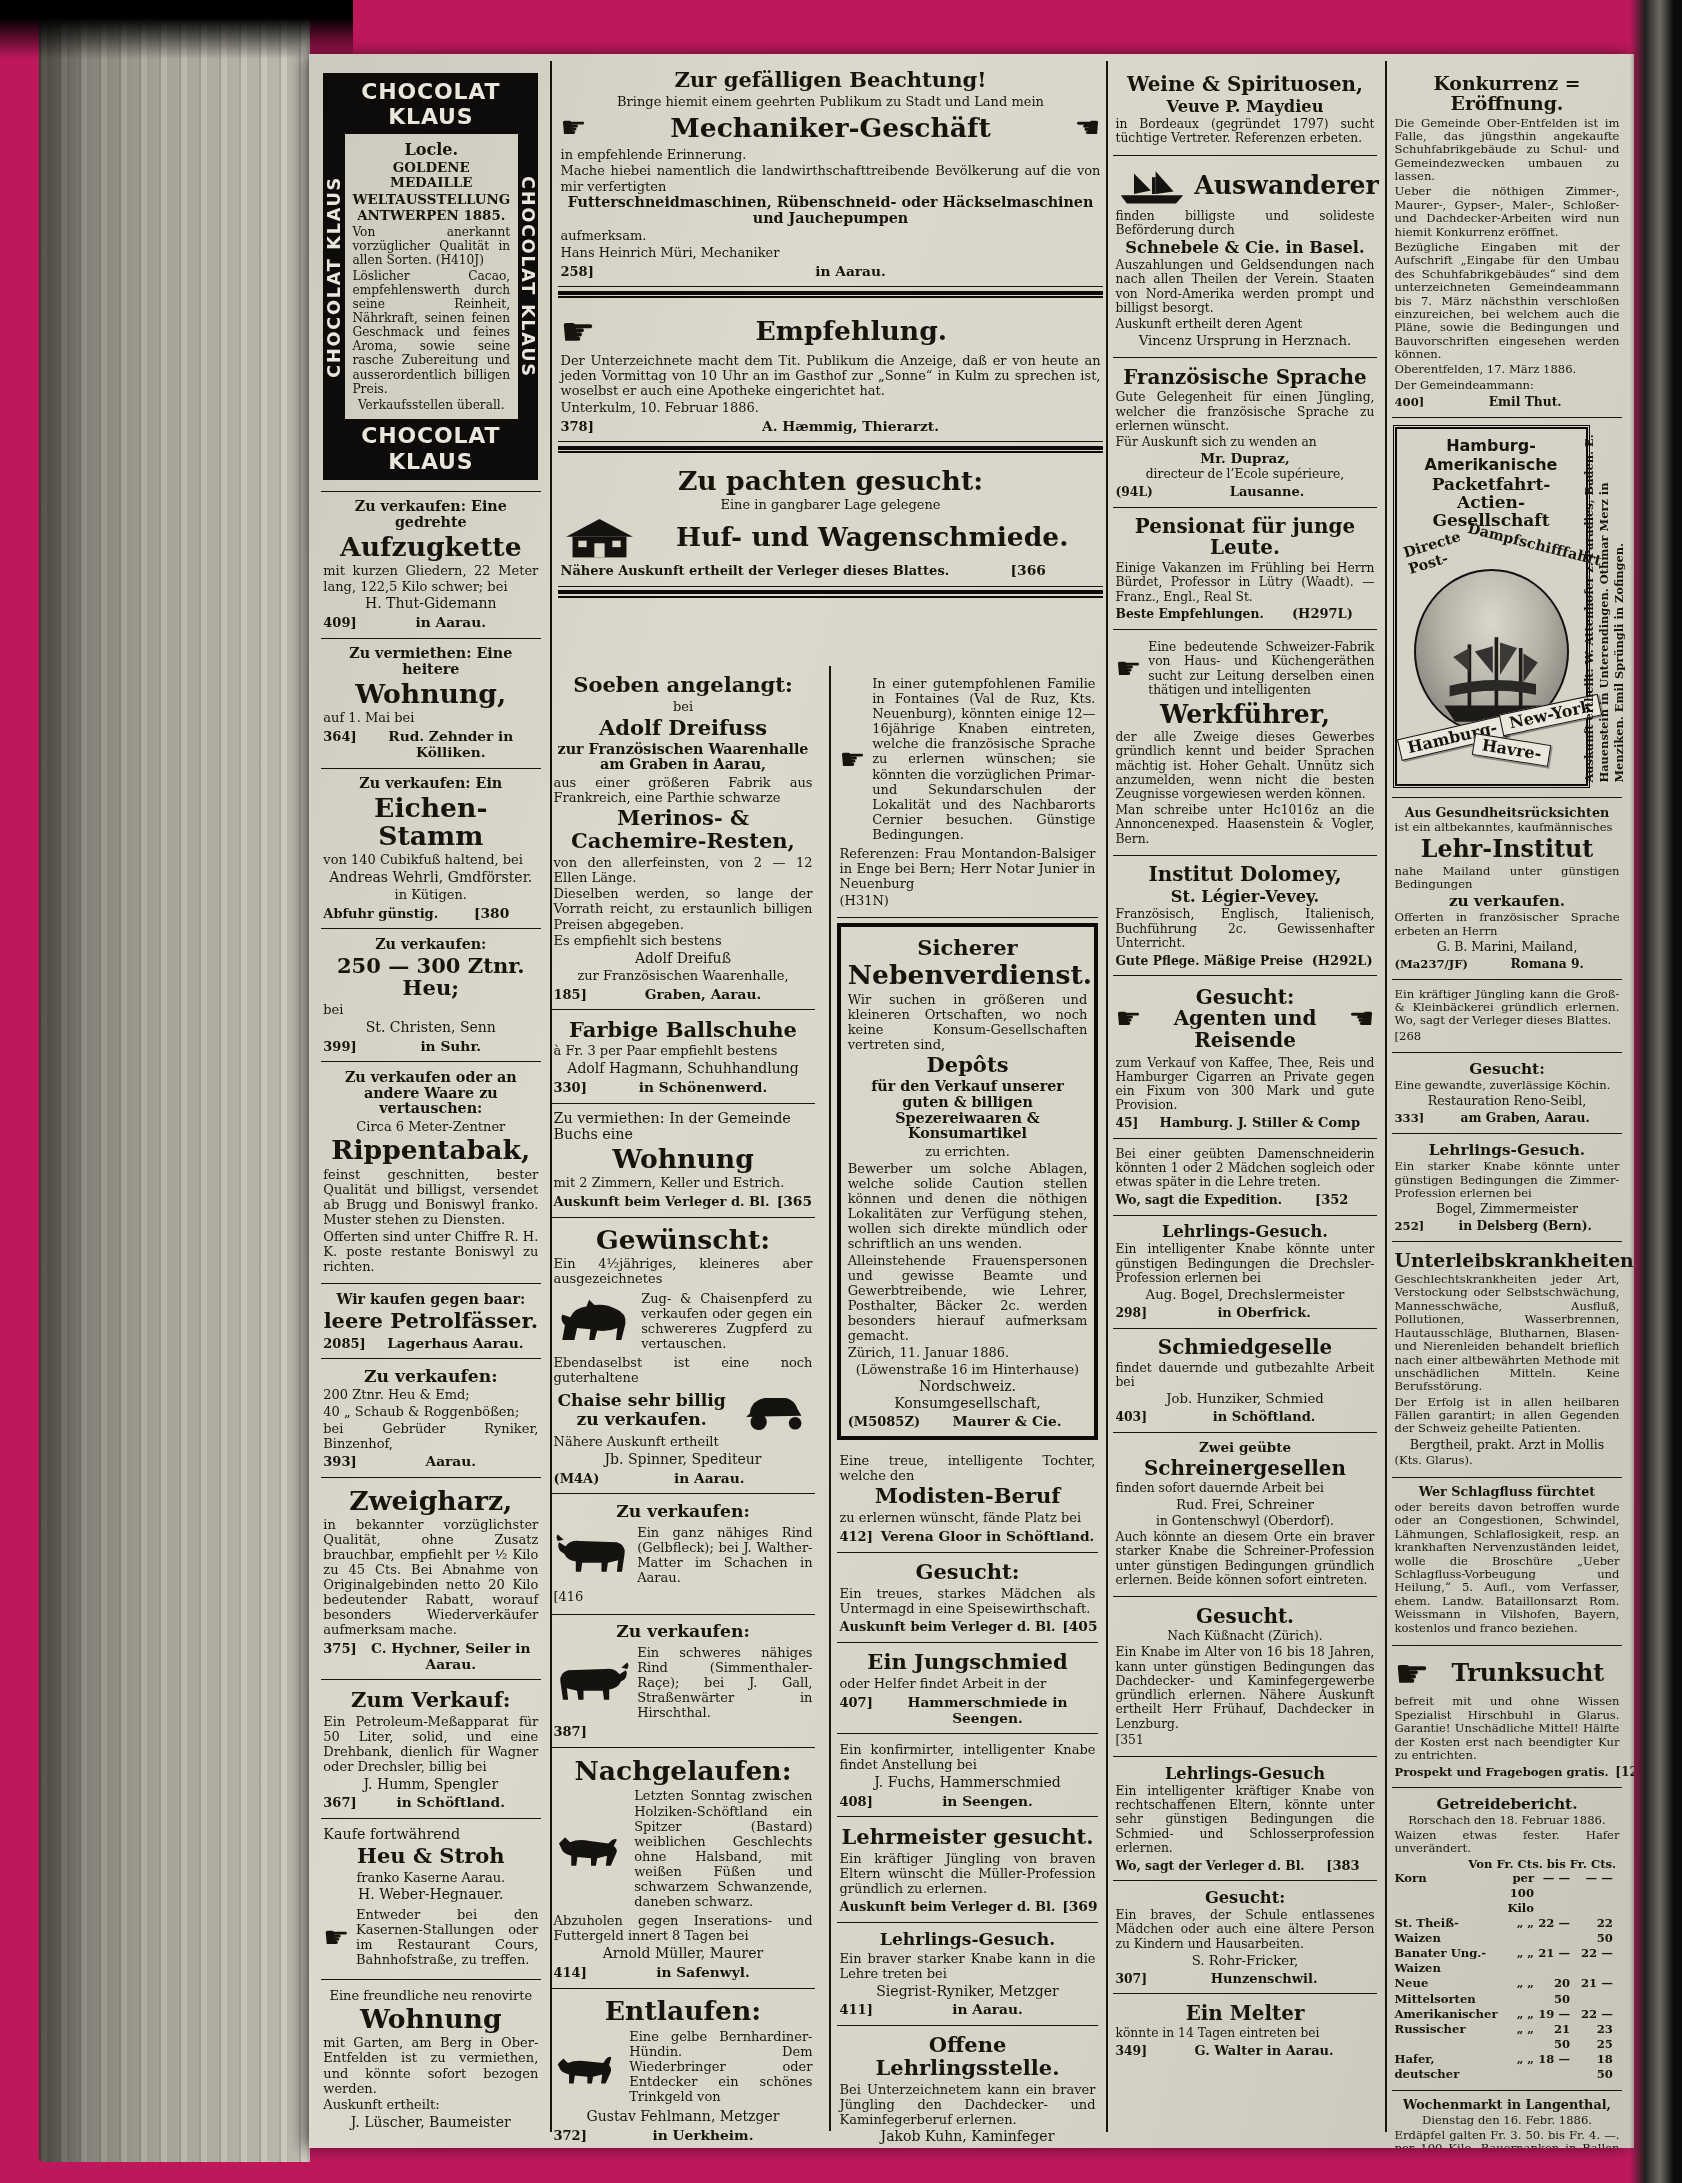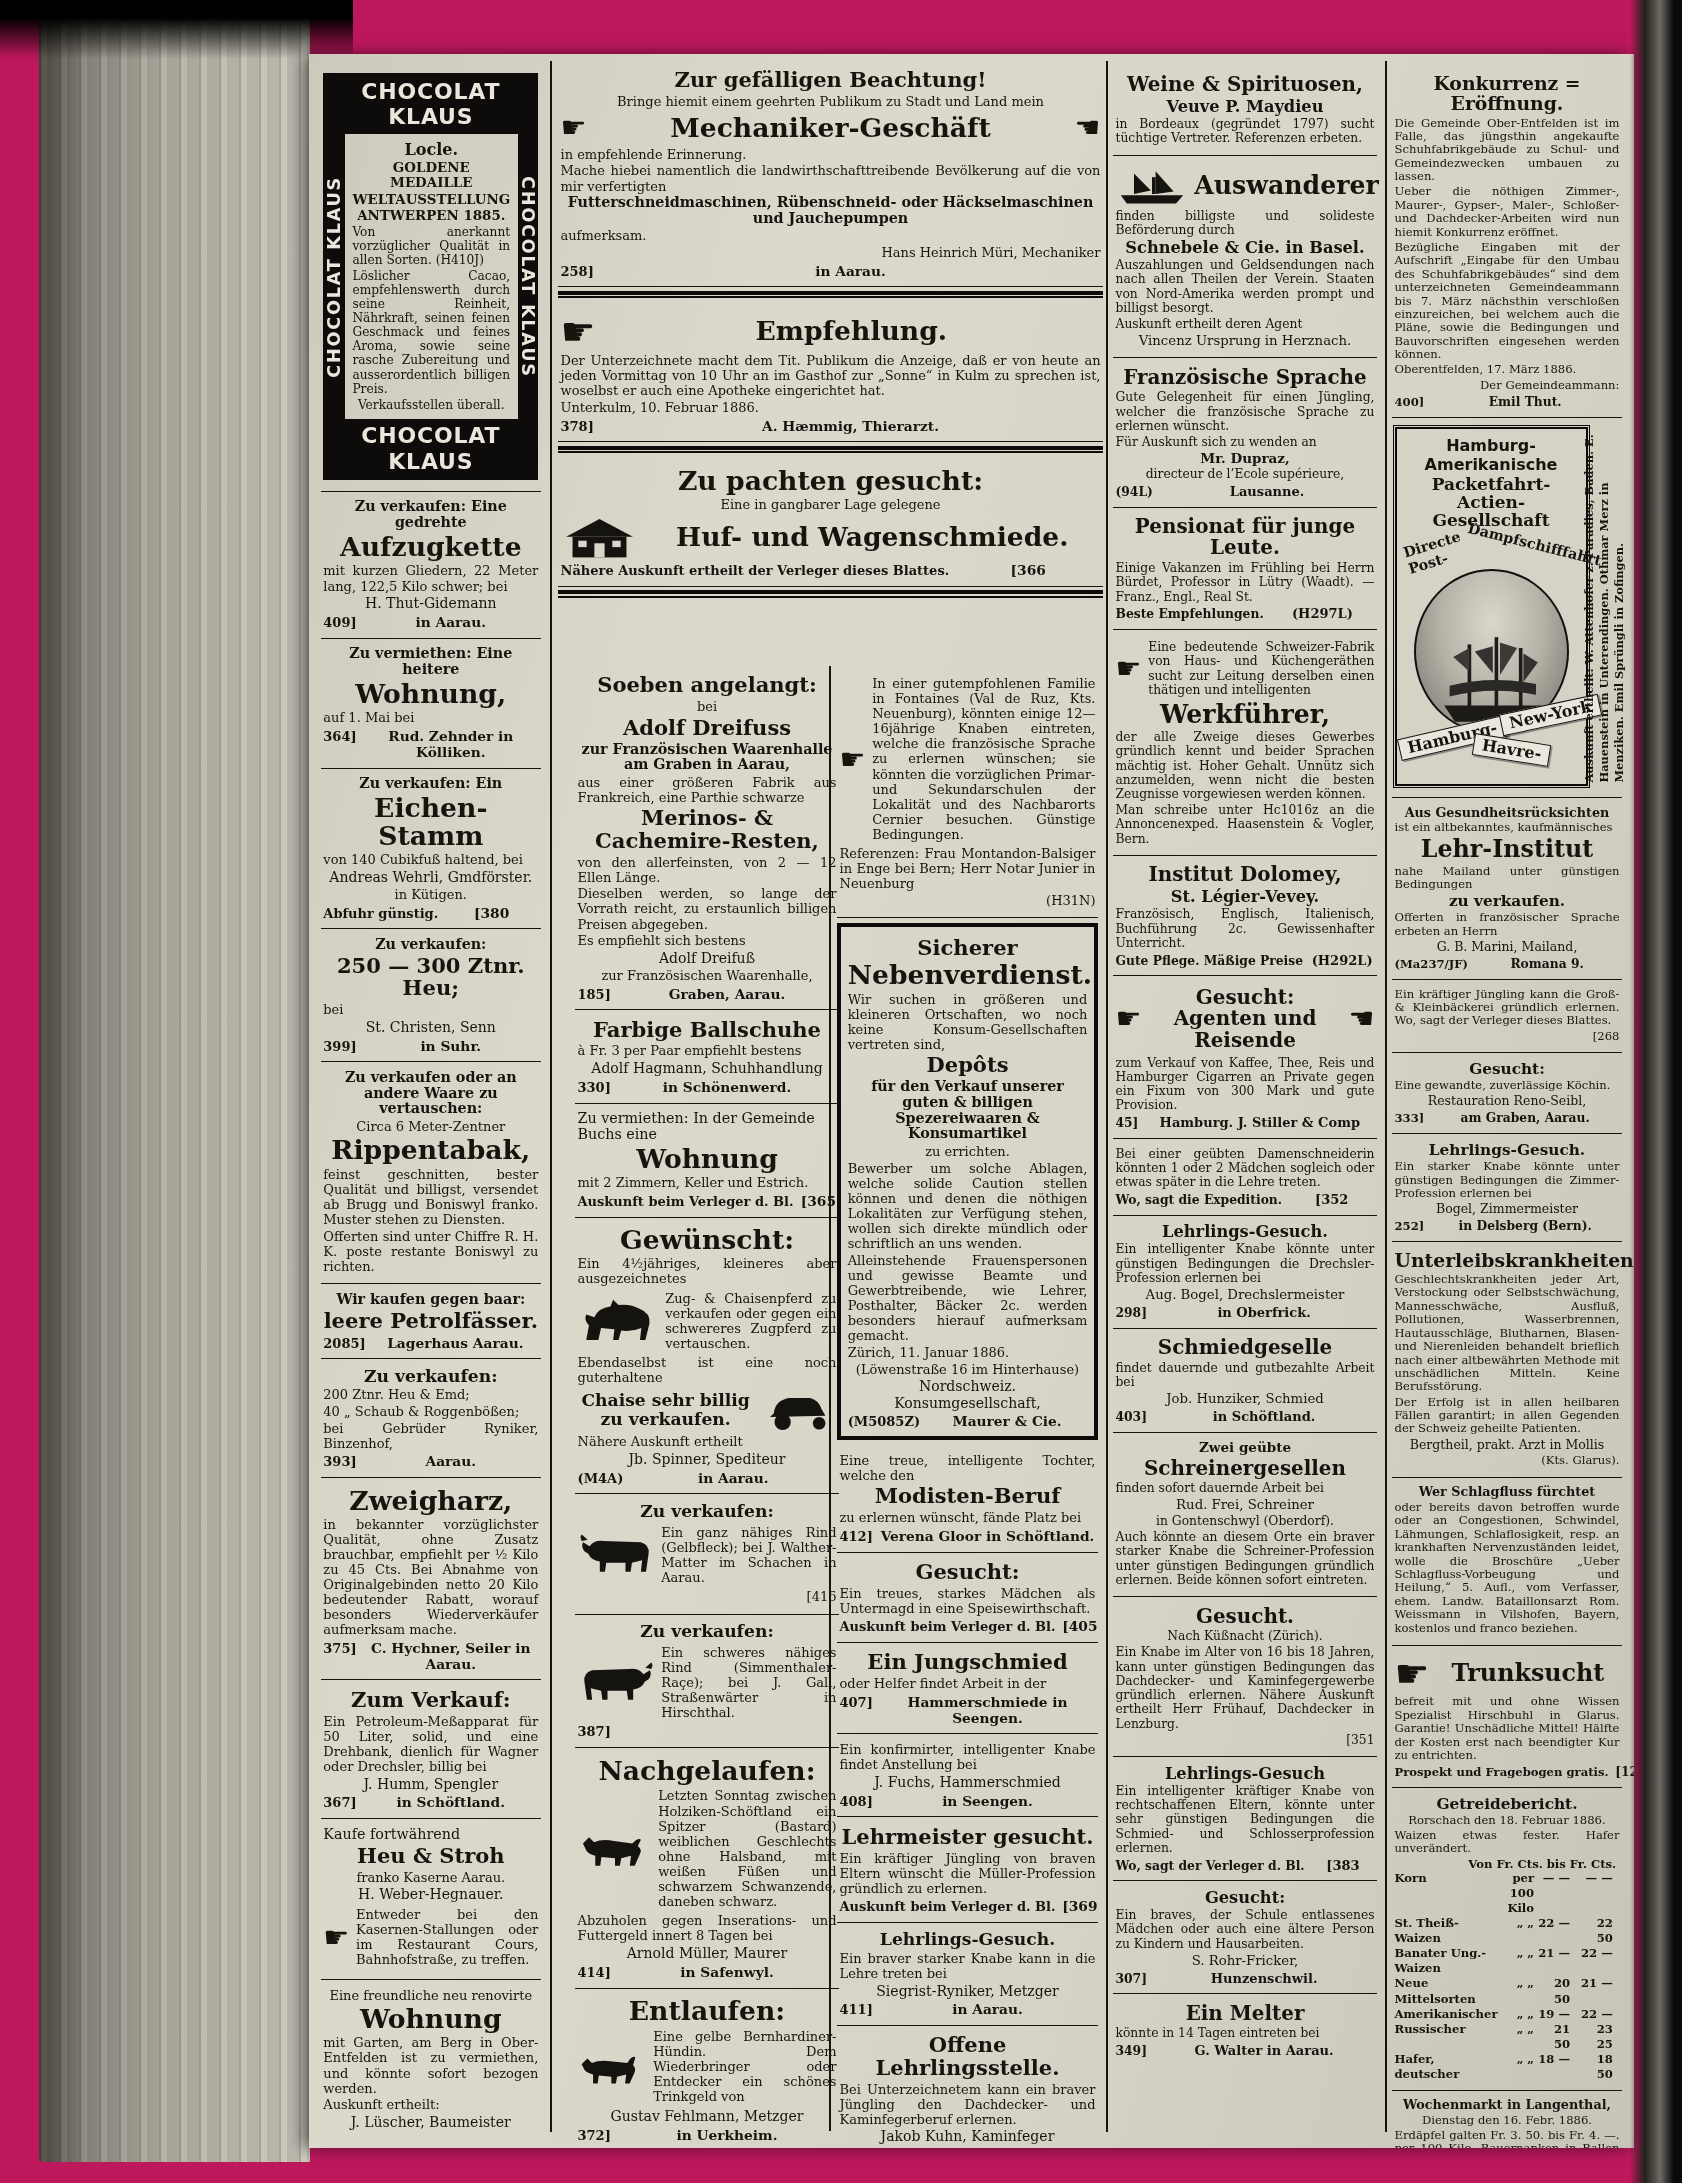--- a/index.html
+++ b/index.html
@@ -29,21 +29,21 @@
   .ad:last-child{border-bottom:none}
   .boxed{border:4.2px solid #0c0b09;padding:6.7px 6.7px;margin:5px 0}
   .sep{height:7.6px;border-top:4.2px solid #0c0b09;border-bottom:2.5px solid #0c0b09;margin:3.4px 0 5px}
   .b-h1{font-size:2.05em;font-weight:bold;text-align:center;line-height:1.04;margin:2.5px 0}
   .b-h2{font-size:1.62em;font-weight:bold;text-align:center;line-height:1.06;margin:2.5px 0}
   .b-h3{font-size:1.32em;font-weight:bold;text-align:center;line-height:1.08;margin:1.7px 0}
   .b-h4{font-size:1.1em;font-weight:bold;text-align:center;line-height:1.1;margin:1.7px 0}
   .b-h4l{font-size:1.1em;font-weight:normal;text-align:left;line-height:1.1;margin:1.7px 0}
   .b-p{text-align:justify;margin:1.7px 0}
   .b-pc{text-align:center;margin:1.7px 0}
-  .b-pr{text-align:right;margin:1.7px 0}
+  .b-pr{text-align:left;margin:1.7px 0}
   .b-sig{text-align:center;font-weight:normal;font-size:1.08em;margin:1.7px 0}
   .b-tag{display:flex;align-items:baseline;gap:6.7px;margin-top:2.5px}
   .tag-n{font-weight:bold;white-space:nowrap}
   .tag-t{flex:1;text-align:center;font-weight:bold;font-size:1.06em}
   .b-irow{display:flex;gap:6.7px;align-items:center;margin:2.5px 0}
   .b-irow.rev{flex-direction:row-reverse}
   .b-irow .txt{flex:1}
   .hand-ch{font-family:"DejaVu Sans","Liberation Sans",sans-serif;line-height:1;flex:0 0 auto}
   .hand-lg{font-size:39px}.hand-md{font-size:29px}
   .icon-svg{flex:0 0 auto}
@@ -262,21 +262,21 @@
             </span>
             <div class="b-h1 txt">Huf- und Wagenschmiede.</div>
           </div>
           <div class="b-tag">
             <span class="tag-n">Nähere Auskunft ertheilt der Verleger dieses Blattes.</span>
             <span class="tag-t">[366</span>
           </div>
         </div>
         <div class="sep"></div>
       </div>
-      <div class="col col-c2a" style="left: 266px; top: 612px; width: 264px;">
+      <div class="col col-c2a" style="left: 242px; top: 612px; width: 264px;">
         <div class="ad">
           <div class="b-h2">Soeben angelangt:</div>
           <div class="b-pc">bei</div>
           <div class="b-h2">Adolf Dreifuss</div>
           <div class="b-h4">zur Französischen Waarenhalle am Graben in Aarau,</div>
           <div class="b-p">aus einer größeren Fabrik aus Frankreich, eine Parthie schwarze</div>
           <div class="b-h2">Merinos- &amp; Cachemire-Resten,</div>
           <div class="b-p">von den allerfeinsten, von 2 — 12 Ellen Länge.</div>
           <div class="b-p">Dieselben werden, so lange der Vorrath reicht, zu erstaunlich billigen Preisen abgegeben.</div>
           <div class="b-p">Es empfiehlt sich bestens</div>

